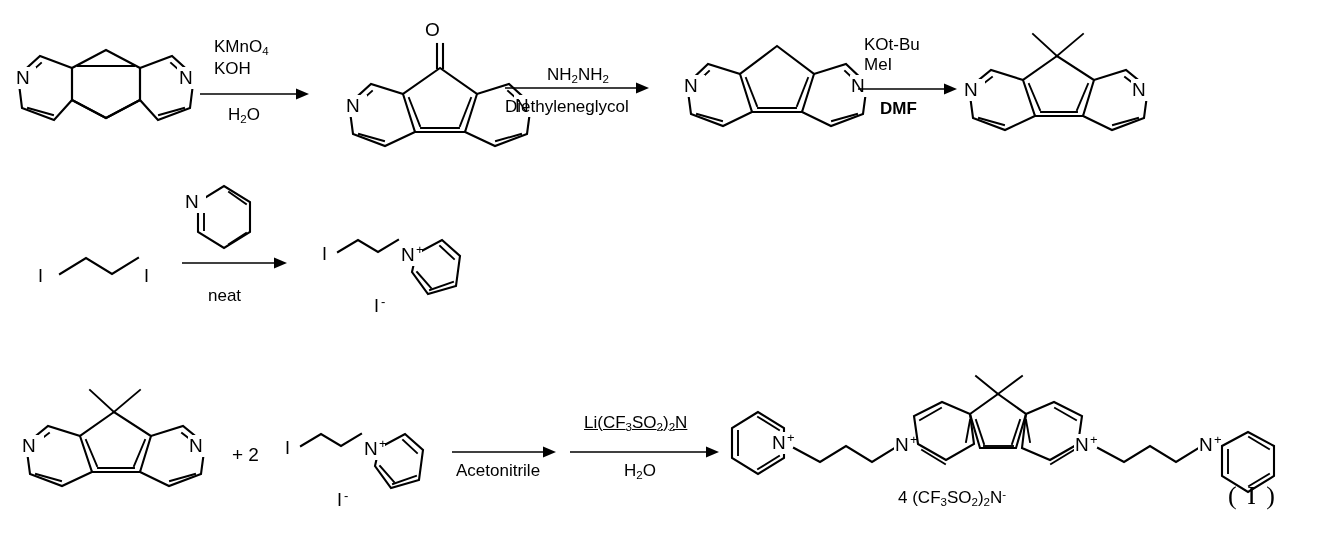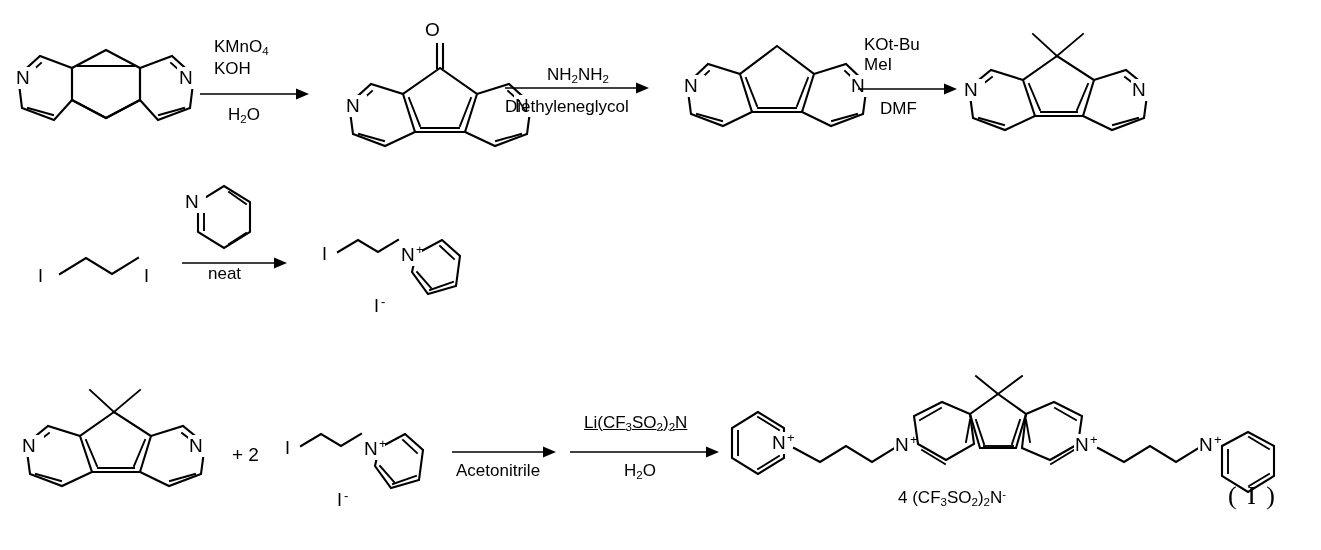--- a/index.html
+++ b/index.html
@@ -151,21 +151,21 @@
     </svg>
   </div>
 
   <div class="abs" style="left:858px; top:36px;">
     <div class="txt" style="left:6px; top:0px;">KOt-Bu</div>
     <div class="txt" style="left:6px; top:20px;">MeI</div>
     <svg width="100" height="16" style="position:absolute; left:0px; top:45px;">
       <path class="arrowline" d="M0 8 L86 8"></path>
       <path d="M86 2.5 L99 8 L86 13.5 Z" fill="#000"></path>
     </svg>
-    <div class="txt" style="left:22px; top:64px;">DMF</div>
+    <div class="txt" style="left:22px; top:64px;font-weight:bold;">DMF</div>
   </div>
 
   <div class="abs" style="left:963px; top:24px;">
     <svg width="195" height="132" viewBox="0 0 195 132">
 
       <path class="bond thin" d="M94 32 L70 10"></path>
       <path class="bond thin" d="M94 32 L120 10"></path>
 
       <path class="bond" d="M94 32 L60 56 L72 92 L120 92 L131 56 Z"></path>
 
@@ -205,21 +205,21 @@
       <rect x="8" y="9" width="22" height="22" fill="#fff" stroke="none"></rect>
       <text x="9" y="26">N</text>
     </svg>
   </div>
 
   <div class="abs" style="left:182px; top:255px;">
     <svg width="106" height="16" style="position:absolute; left:0px; top:0px;">
       <path class="arrowline" d="M0 8 L92 8"></path>
       <path d="M92 2.5 L105 8 L92 13.5 Z" fill="#000"></path>
     </svg>
-    <div class="txt" style="left:26px; top:10px;">neat</div>
+    <div class="txt" style="left:26px; top:32px;">neat</div>
   </div>
 
   <div class="abs" style="left:320px; top:228px;">
     <svg width="140" height="110" viewBox="0 0 140 110">
 
       <path class="bond" d="M18 24 L38 12 L58 24 L78 12"></path>
       <text x="2" y="32" class="ion">I</text>
 
       <path class="bond" d="M96 26 L122 12 L140 28 L136 58 L108 66 L92 44 Z"></path>
       <path class="bond thin" d="M97 44 L111 60"></path>

